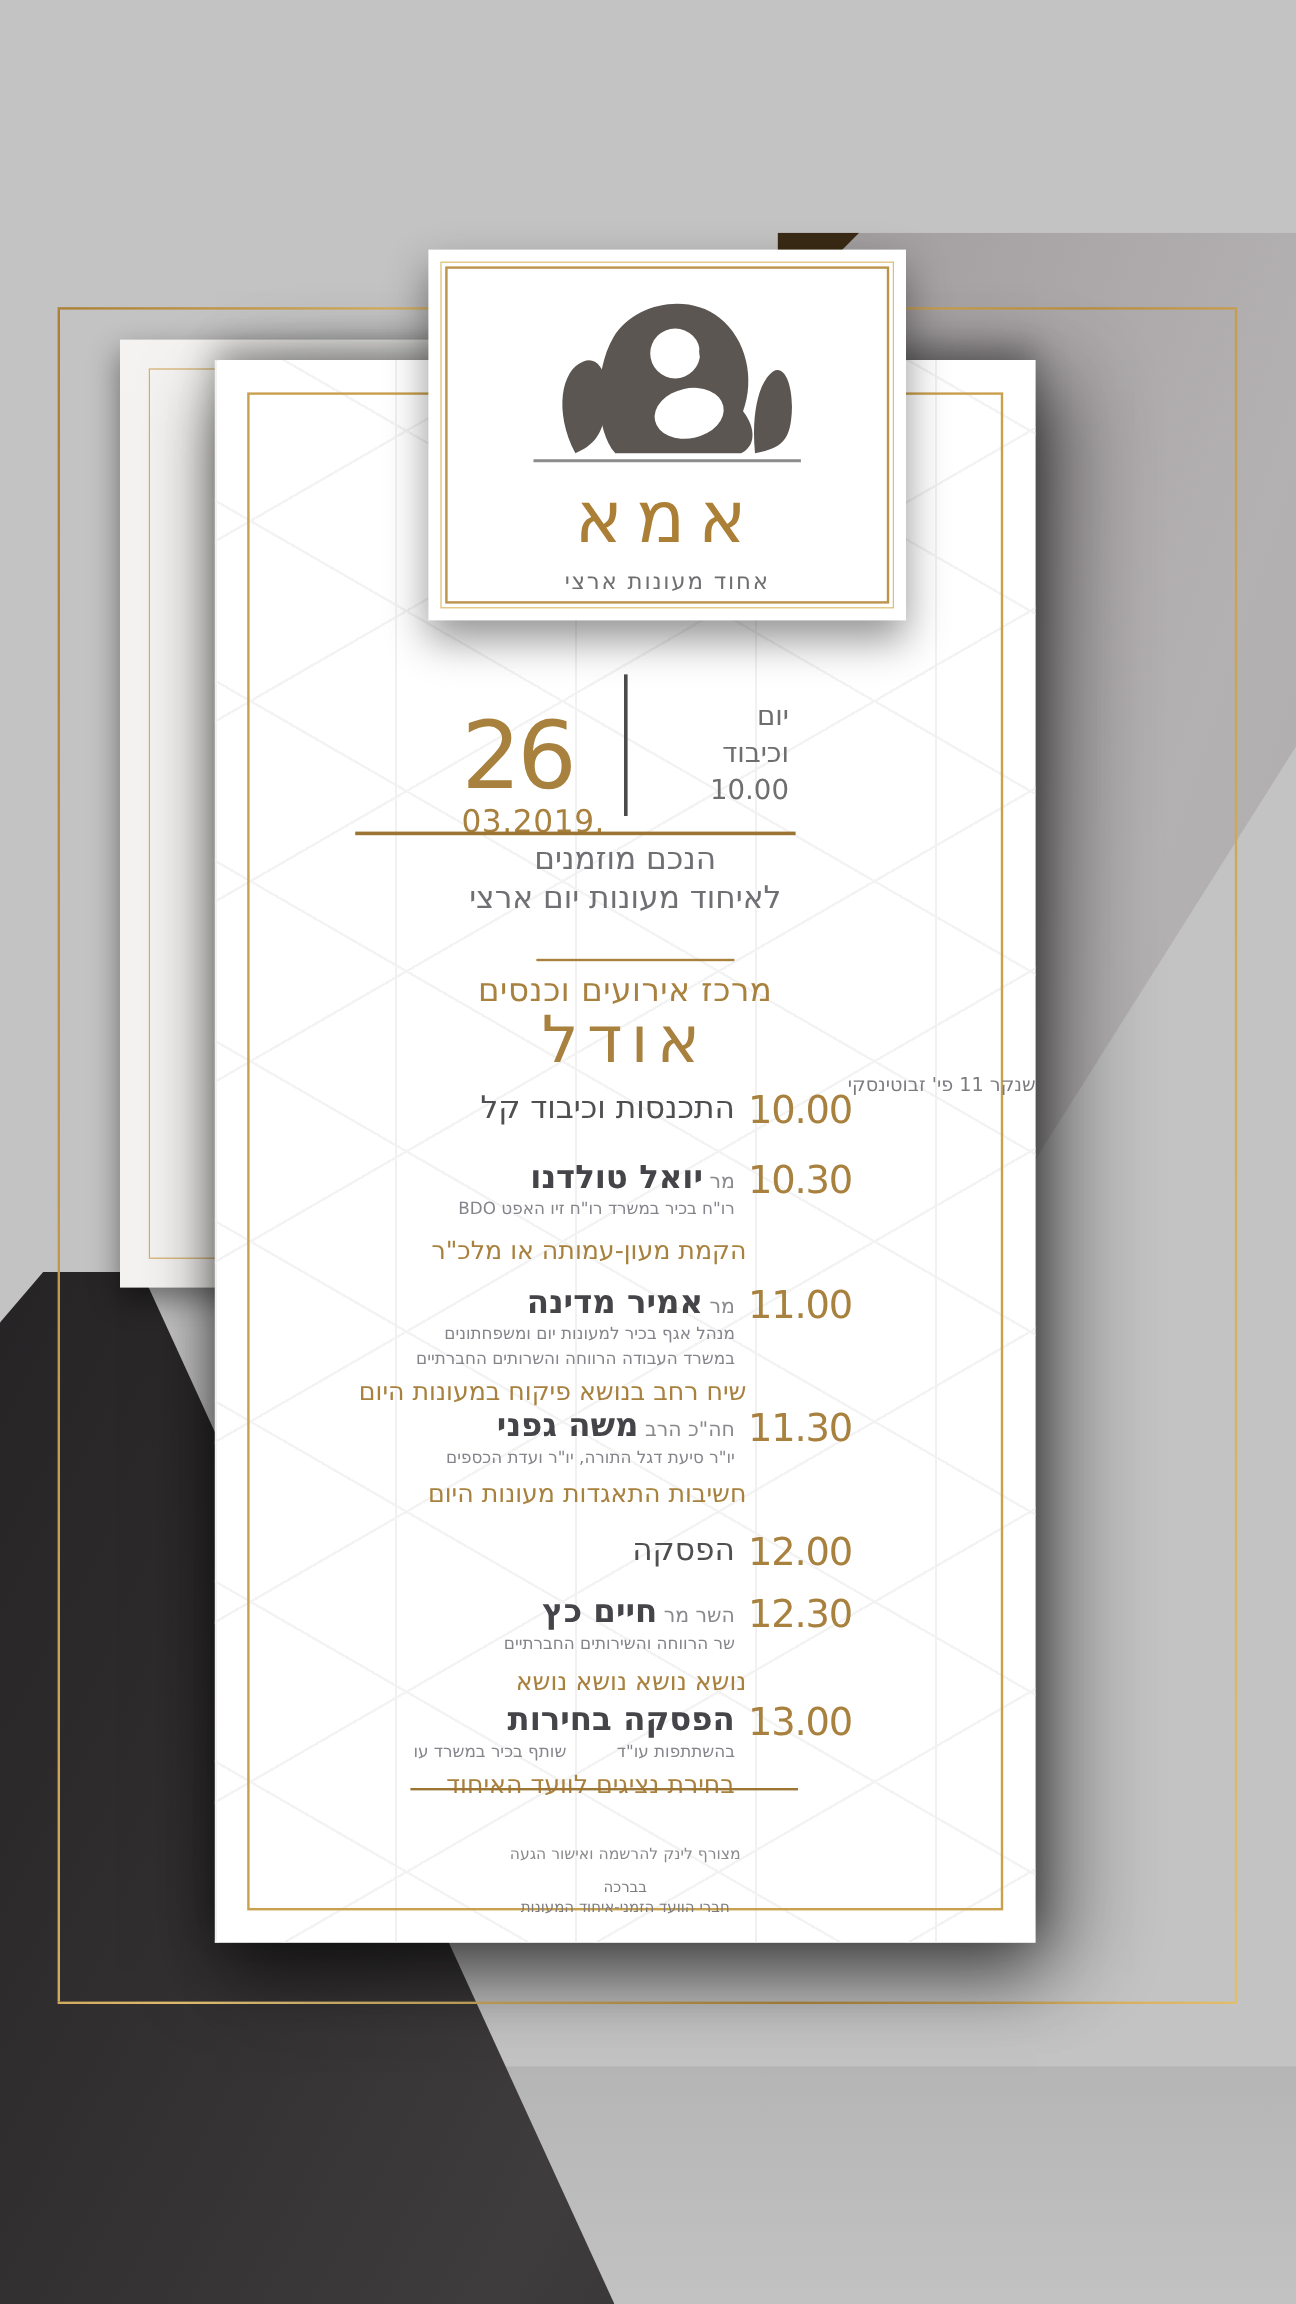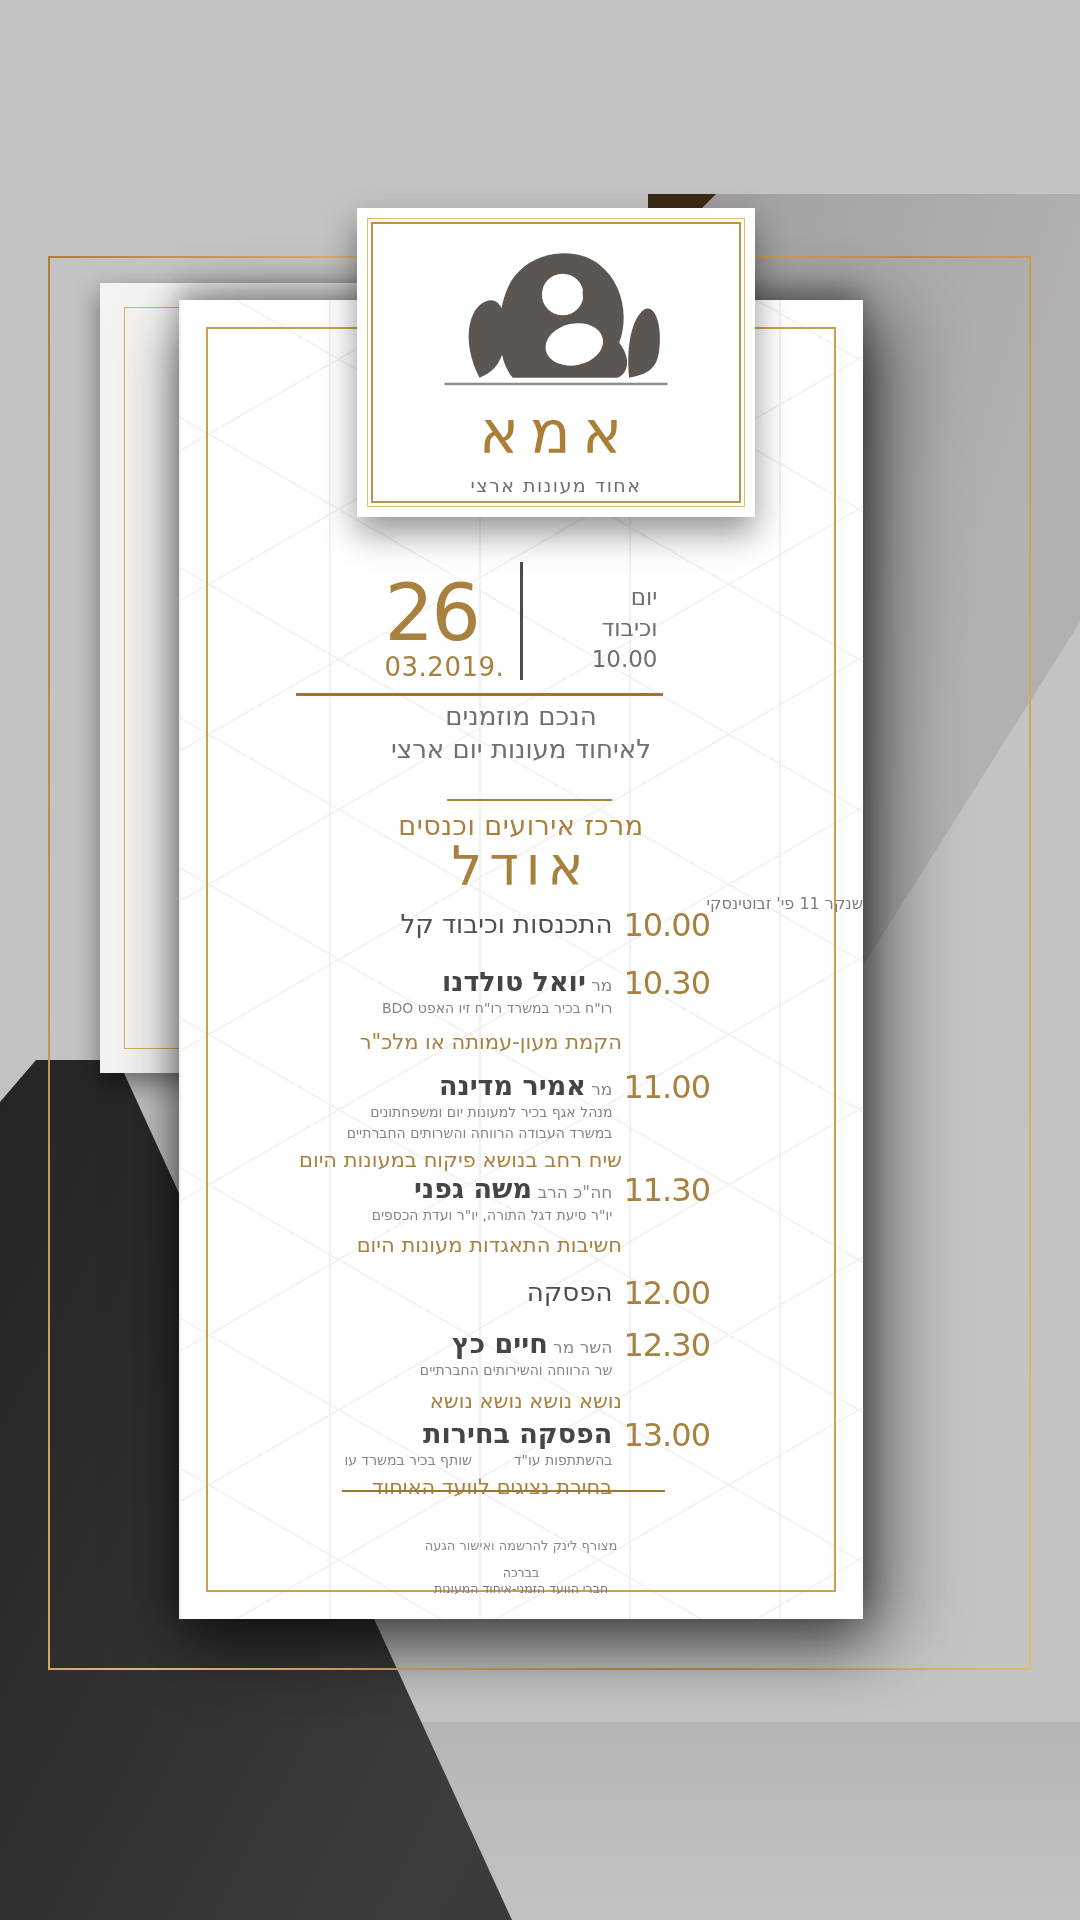--- a/index.html
+++ b/index.html
@@ -72,21 +72,21 @@
   .logo-b2{position:absolute;inset:14px;border:2px solid #bb934a;display:flex;flex-direction:column;align-items:center;justify-content:flex-start;}
   .brand{color:#ab7f35;font-size:60px;letter-spacing:11px;line-height:1;margin-top:2px;}
   .brand-sub{color:#6f6f72;font-size:19px;letter-spacing:1.5px;margin-top:12px;}
   
   .content{position:absolute;inset:0;direction:rtl;}
   .gold{color:#a8813e;}
   .date-wrap{left:0;right:0;top:262px;height:118px;display:flex;flex-direction:row-reverse;justify-content:center;align-items:stretch;direction:ltr;}
   .day-col{width:122px;text-align:right;color:#6e6e71;font-size:23px;line-height:31px;padding-top:20px;}
   .date-divider{width:3px;background:#4b4b4d;margin:0 13px;}
   .digit-col{width:122px;text-align:left;direction:ltr;}
-  .day-number{font-size:78px;line-height:74px;letter-spacing:-3px;margin-top:14px;}
+  .day-number{font-size:78px;line-height:74px;letter-spacing:-3px;margin-top:32px;}
   .month-year{font-size:26px;letter-spacing:.5px;margin-top:2px;}
   .line-long{left:117px;top:393px;width:367px;height:3px;background:#9c7434;}
   .intro{left:0;right:0;top:400px;text-align:center;color:#707074;font-size:26px;line-height:33px;}
   .line-short{left:268px;top:499px;width:165px;height:2px;background:#a8813e;}
   .venue-type{left:0;right:0;top:510px;text-align:center;font-size:27px;letter-spacing:.5px;}
   .venue-name{left:0;right:0;top:540px;text-align:center;font-size:54px;letter-spacing:7px;line-height:1;}
   .venue-address{left:0;right:0;top:594px;text-align:right;color:#7c7c80;font-size:16px;}
   
   .srow{position:absolute;right:153px;display:flex;gap:11px;align-items:flex-start;direction:rtl;}
   .stime{font-size:32px;letter-spacing:-1px;line-height:.95;white-space:nowrap;}

